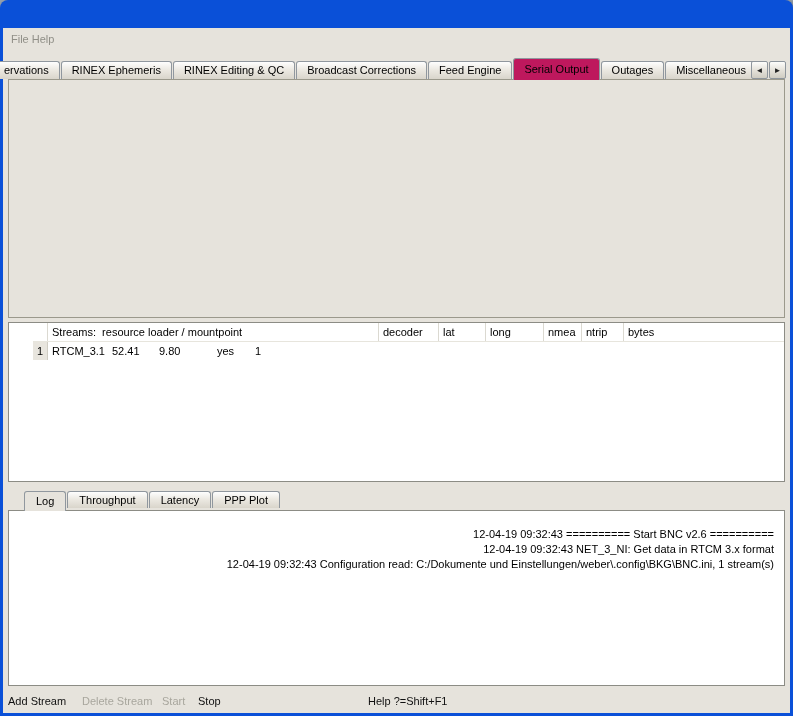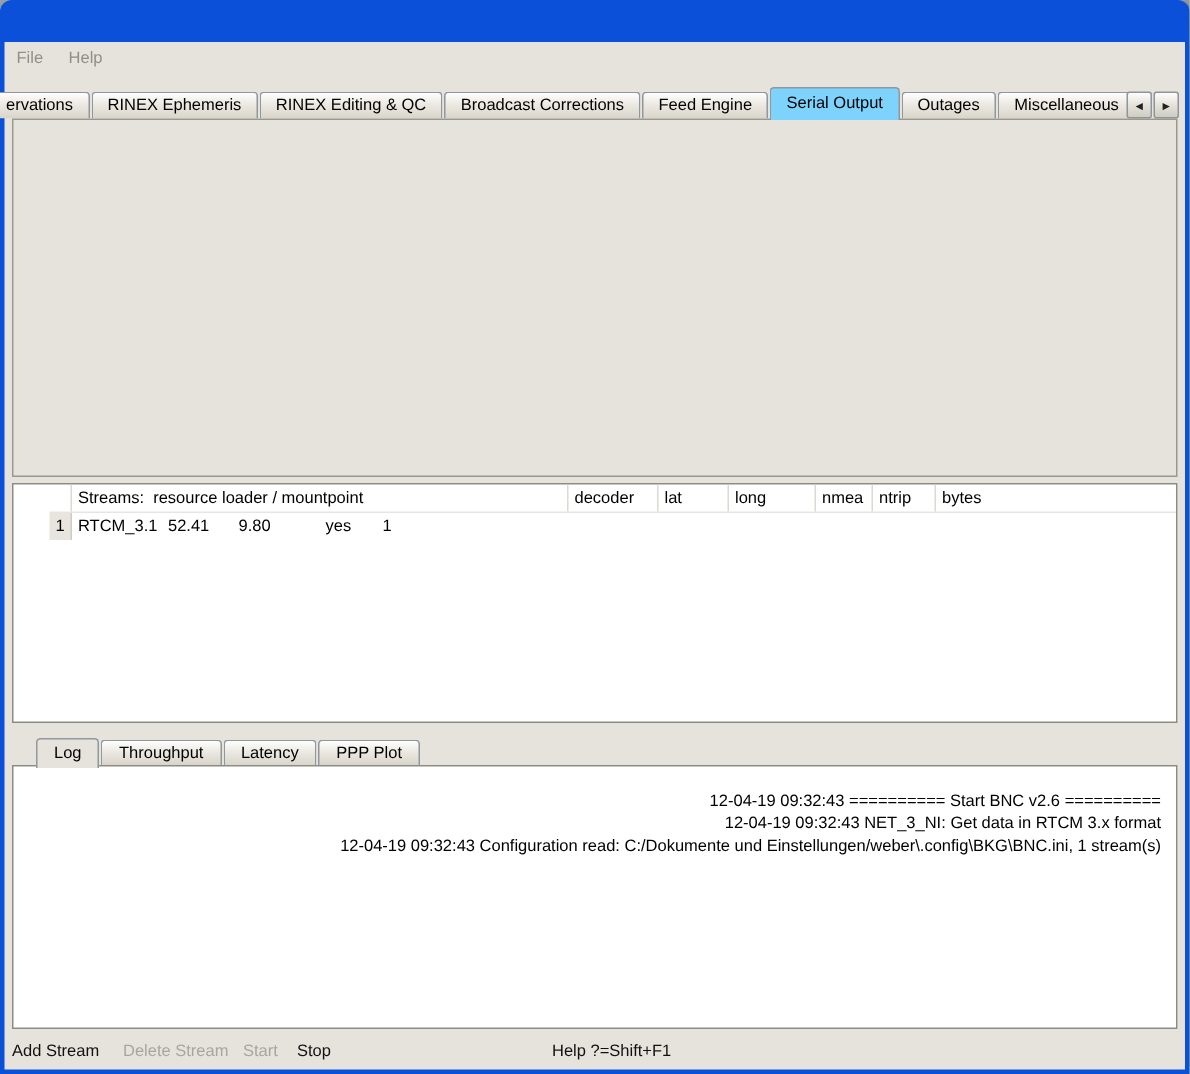--- a/index.html
+++ b/index.html
@@ -40,41 +40,41 @@
 
   
   .client {
     position:absolute; top:28px; left:3px; right:3px; bottom:3px;
     background:#e6e3dc;
   }
 
   
   .menubar {
     position:absolute; top:0; left:0; right:0; height:22px;
-    display:flex; align-items:center; padding-left:8px; gap:17px;
+    display:flex; align-items:center; padding-left:8px; gap:3px;
     color:#908f87;
   }
   .menu-item { cursor:default; }
 
   
   .tabbar {
     position:absolute; left:0; top:29px; height:22px;
     display:flex; align-items:flex-end; white-space:nowrap;
   }
   .tab {
     height:18px; line-height:17px; padding:0 10px;
     background:linear-gradient(180deg,#fefefe 0%,#ece9e2 45%,#d9d5cb 100%);
     border:1px solid #90979e; border-bottom:none;
     border-radius:3px 3px 0 0;
     margin-right:1px; cursor:default; position:relative;
   }
   .tab.clipped { margin-left:-10px; border-top-left-radius:0; }
   .tab.selected {
     height:22px; line-height:20px;
-    background:#7dd3fc;
+    background:#be185d;
     z-index:3; margin-bottom:-1px;
   }
   .tab-scroll { position:absolute; top:33px; right:4px; display:flex; z-index:4; }
   .sbtn {
     width:17px; height:18px; margin-left:1px;
     background:linear-gradient(180deg,#fdfdfb,#e5e2da 50%,#cfccc2);
     border:1px solid #8e959c; border-radius:2px;
     display:flex; align-items:center; justify-content:center;
     font-size:8px; color:#222; cursor:default;
   }
@@ -136,21 +136,21 @@
   .col-ntrip  { width:42px; }
   .col-bytes  { flex:1; }
   .tc.gutter {
     width:15px; background:#e8e5de; border-right:1px solid #cfccc3;
     text-align:center; padding-left:0;
   }
 
   
   .bottom-tabs {
     position:absolute; left:5px; top:463px; height:20px;
-    display:flex; align-items:center; z-index:2;padding-left:16px;
+    display:flex; align-items:flex-start; z-index:2;padding-left:16px;
   }
   .btab {
     height:17px; line-height:16px; padding:0 11px;
     background:linear-gradient(180deg,#fefefe 0%,#ece9e2 45%,#d9d5cb 100%);
     border:1px solid #90979e; border-bottom:none;
     border-radius:3px 3px 0 0; margin-right:1px; cursor:default;
   }
   .btab.selected {
     height:20px; line-height:19px; background:#e6e3dc;
     margin-bottom:-1px; z-index:3;

